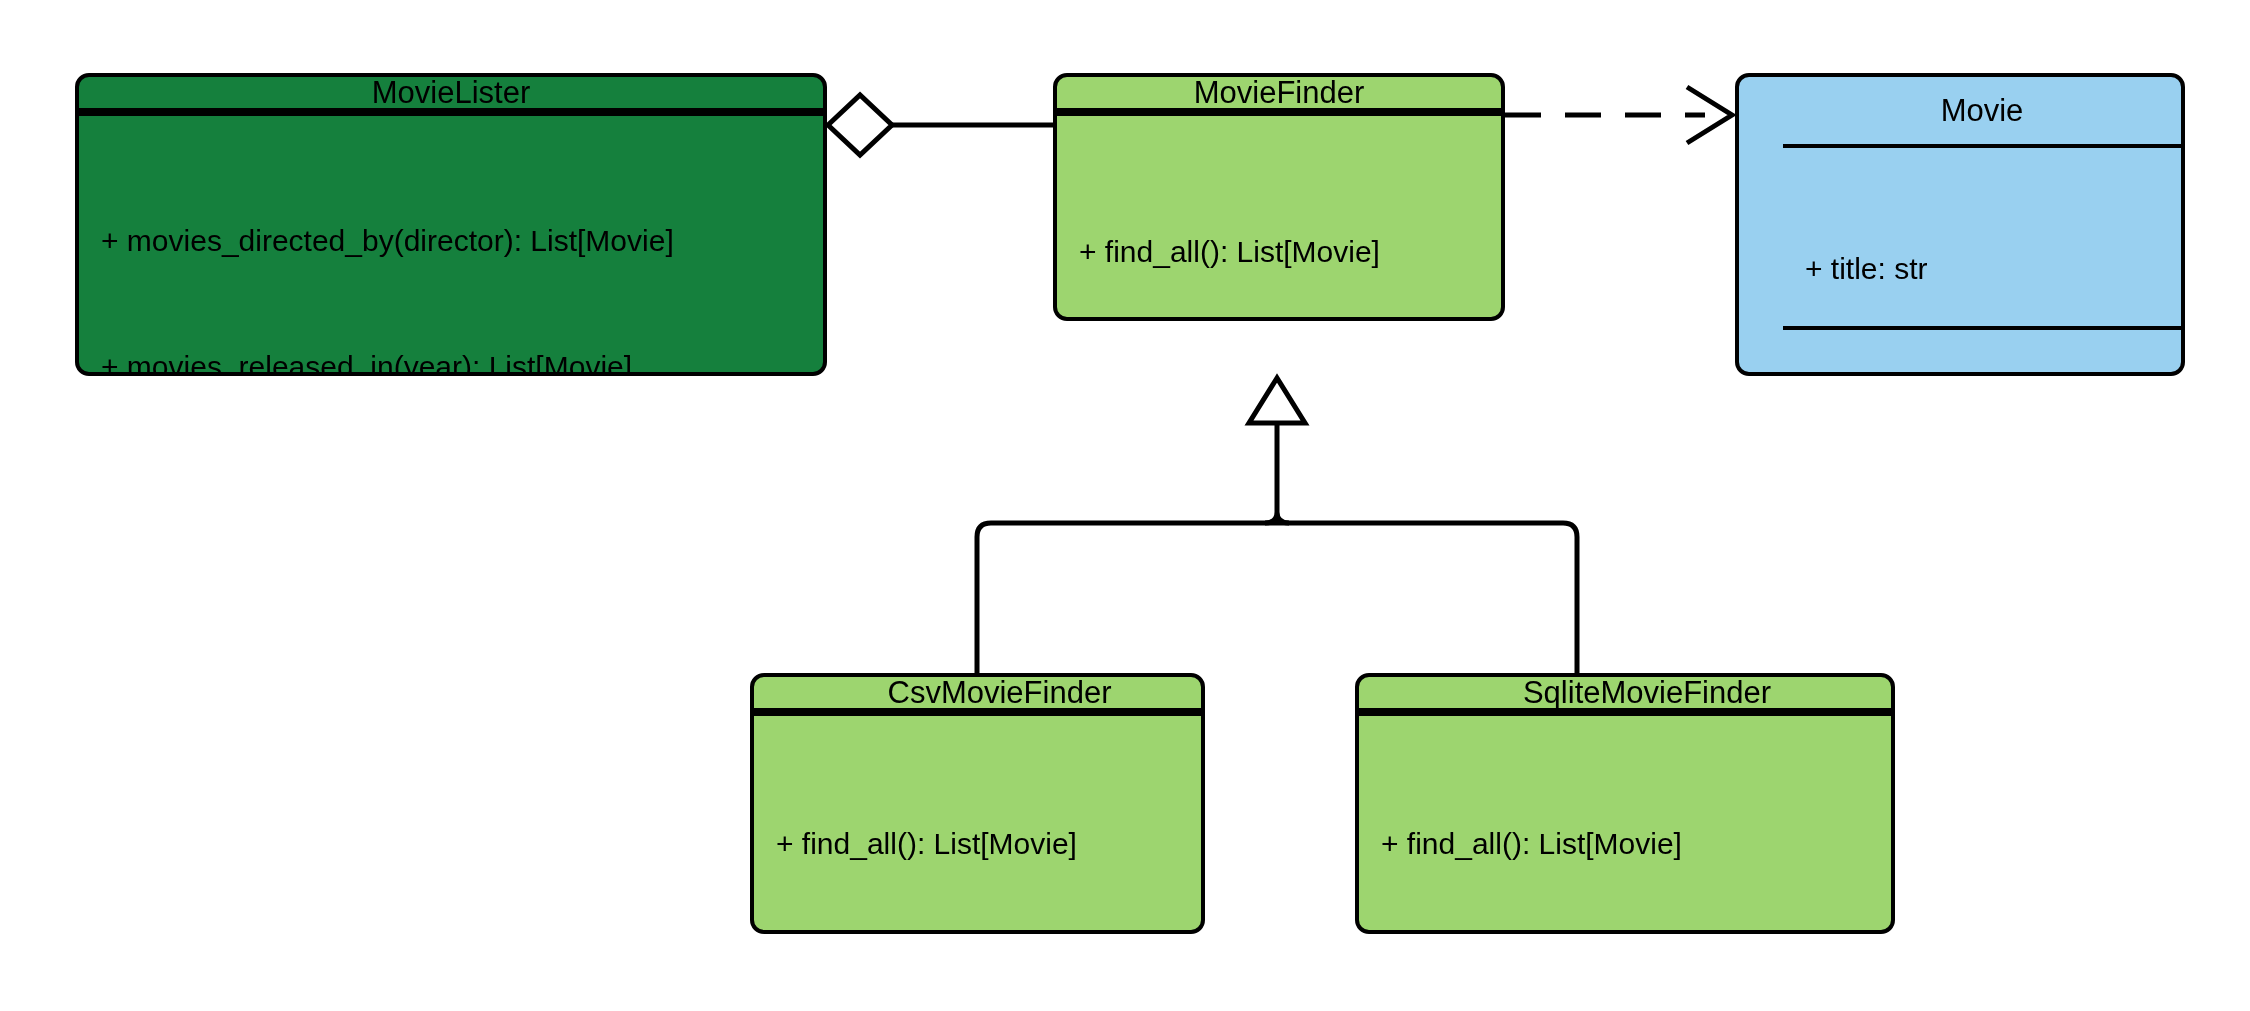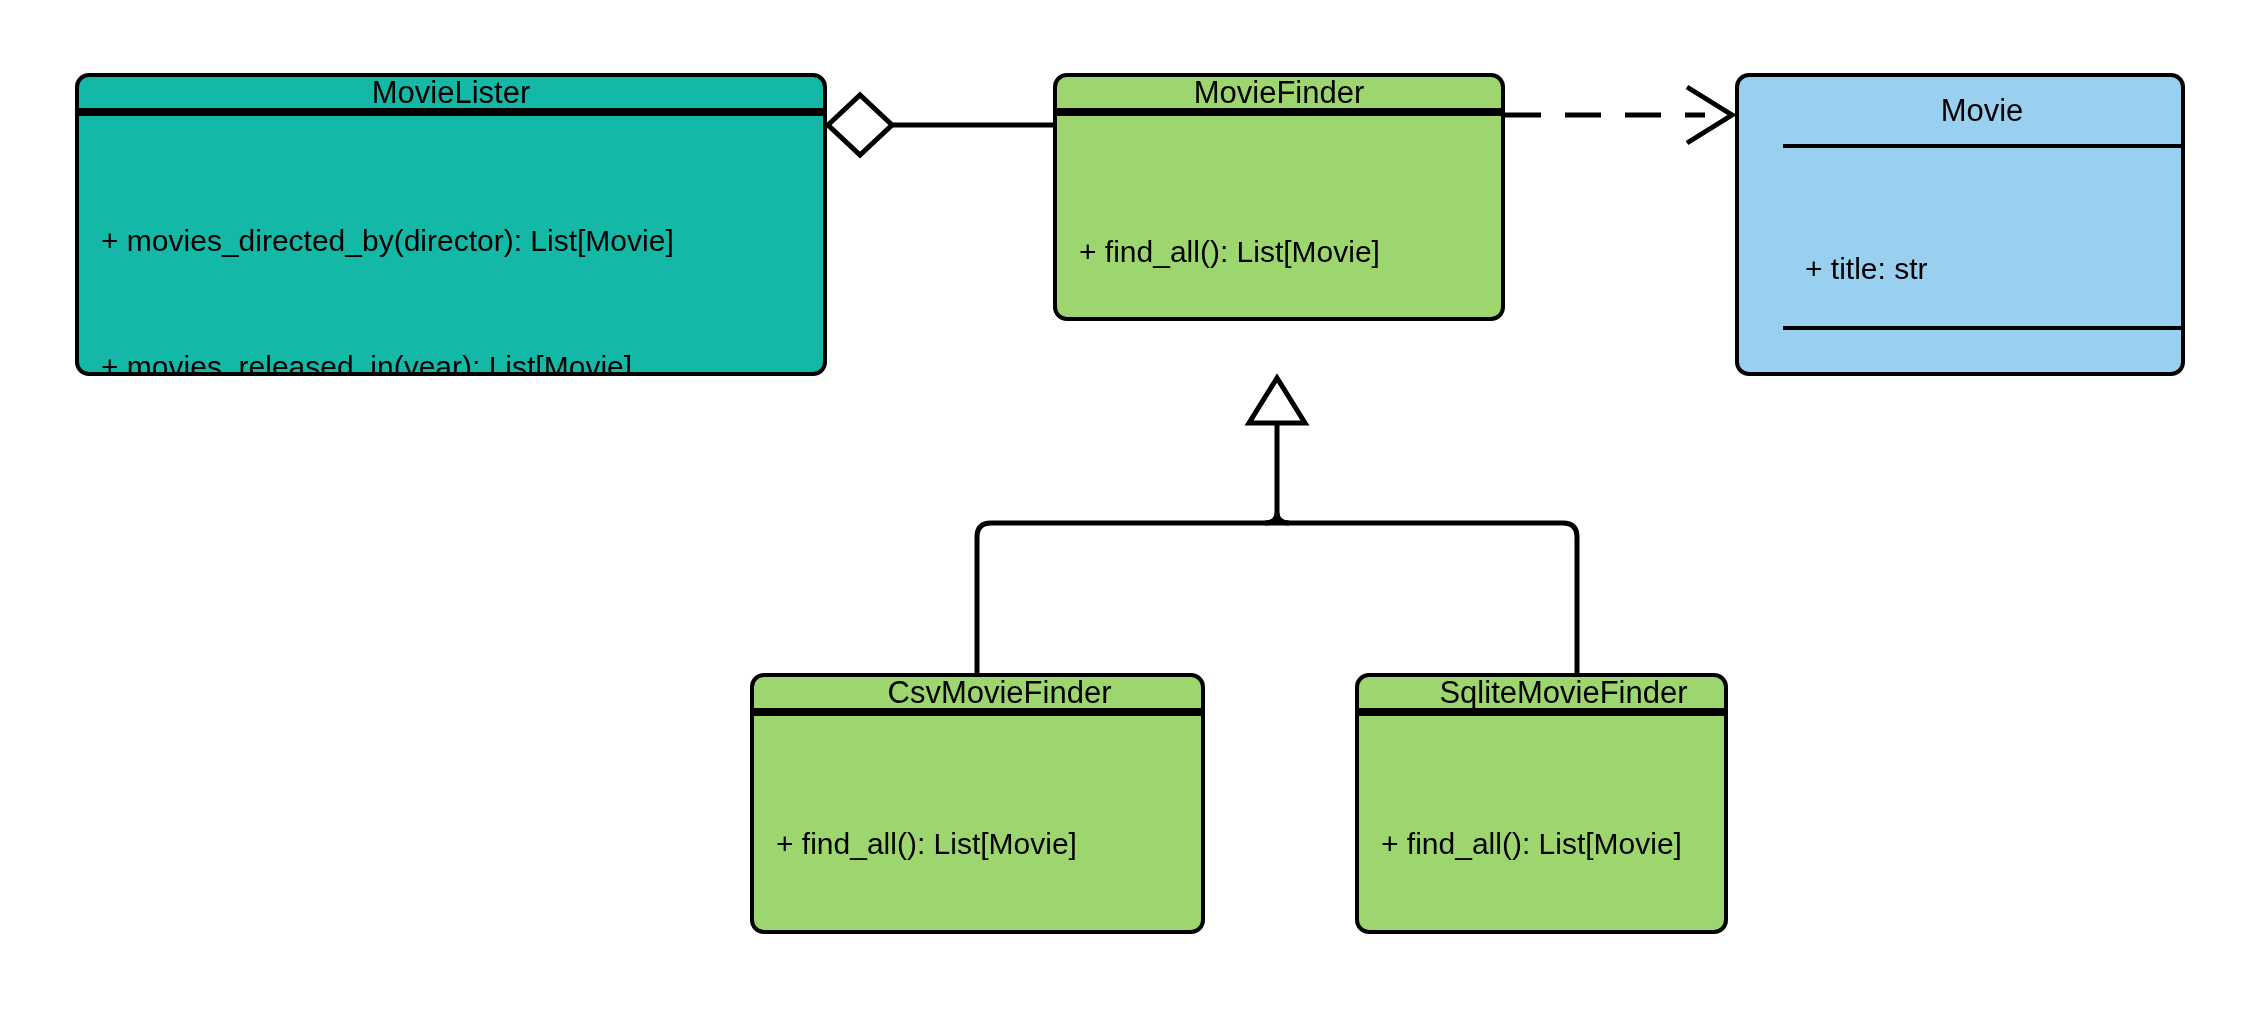--- a/index.html
+++ b/index.html
@@ -49,21 +49,21 @@
     white-space: pre;
   }
   .member { display: block; }
   .c-flex { flex: 1 1 auto; }
 
   
   #box-movielister { left: 75px;  top: 73px;  width: 752px; height: 303px; }
   #box-moviefinder { left: 1053px; top: 73px;  width: 452px; height: 248px; }
   #box-movie       { left: 1735px; top: 73px;  width: 450px; height: 303px; padding-left: 44px; }
   #box-csv         { left: 750px;  top: 673px; width: 455px; height: 261px; }
-  #box-sqlite      { left: 1355px; top: 673px; width: 373px; height: 261px; }
+  #box-sqlite      { left: 1355px; top: 673px; width: 540px; height: 261px; }
 
   #box-movielister .c-mid { height: 92px; }
   #box-moviefinder .c-mid { height: 109px; }
   #box-movie       .c-mid { height: 182px; padding-top: 16px; }
   #box-csv .c-mid, #box-sqlite .c-mid { height: 90px; }
   #box-csv .c-title, #box-sqlite .c-title { height: 64px; margin-left: 44px; }
 
   #box-movielister .c-methods { padding-top: 20px; }
   #box-moviefinder .c-methods { padding-top: 31px; }
   #box-csv .c-methods, #box-sqlite .c-methods { padding-top: 23px; }
@@ -85,21 +85,21 @@
       <polyline points="1687,87 1732,115 1687,143" fill="none" stroke="currentColor" stroke-width="5"></polyline>
     </g>
 
     <g>
       <path d="M 977 673 L 977 537 Q 977 523 991 523 L 1563 523 Q 1577 523 1577 537 L 1577 673" fill="none" stroke="currentColor" stroke-width="5"></path>
       <path d="M 1277 424 L 1277 512 Q 1277 523 1265 523 M 1277 512 Q 1277 523 1289 523" fill="none" stroke="currentColor" stroke-width="5"></path>
       <polygon points="1277,378 1249,423 1305,423" fill="#ffffff" stroke="currentColor" stroke-width="5"></polygon>
     </g>
   </svg>
 
-  <div class="uml-class" id="box-movielister" style="background-color: #14b8a6; border-color: rgb(0, 0, 0);">
+  <div class="uml-class" id="box-movielister" style="background-color: #15803d; border-color: rgb(0, 0, 0);">
     <div class="compartment c-title">MovieLister</div>
     <div class="compartment c-mid"></div>
     <div class="compartment c-members c-methods c-flex">
       <span class="member">+ movies_directed_by(director): List[Movie]</span>
       <span class="member">+ movies_released_in(year): List[Movie]</span>
     </div>
   </div>
 
   <div class="uml-class" id="box-moviefinder" style="background-color: rgb(157, 213, 111); border-color: rgb(0, 0, 0);">
     <div class="compartment c-title">MovieFinder</div>

